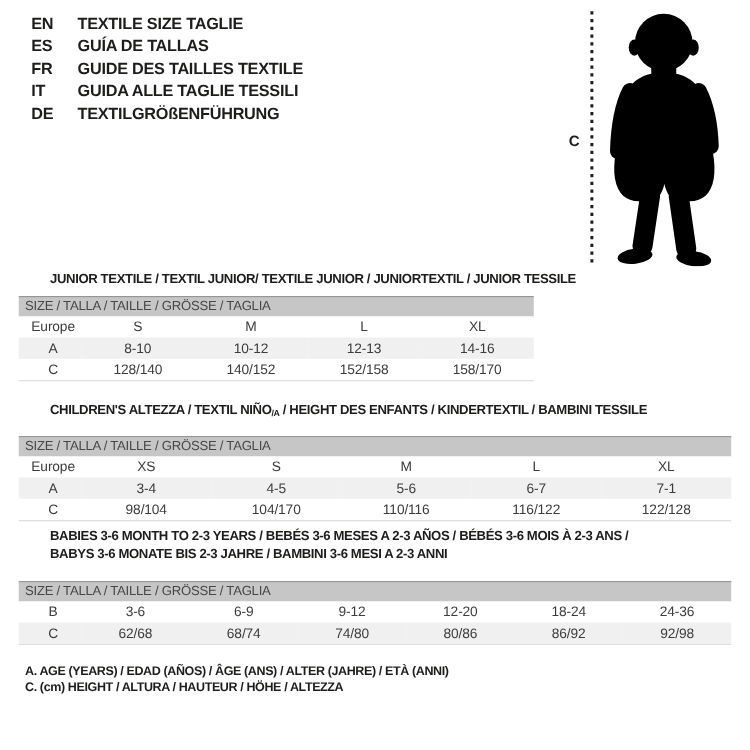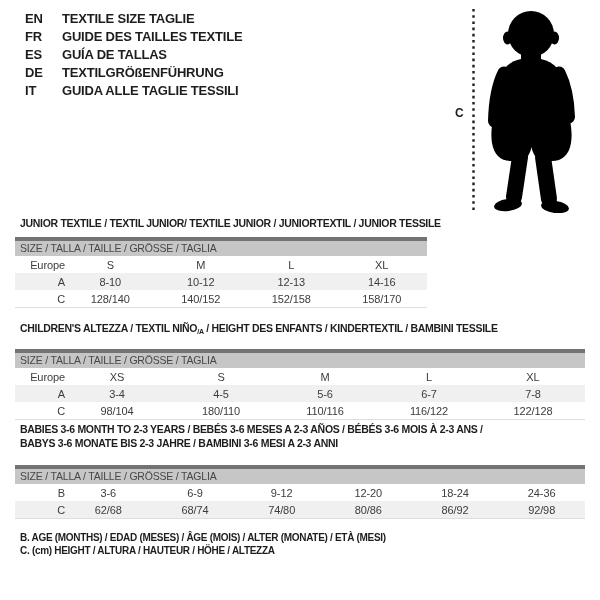--- a/index.html
+++ b/index.html
@@ -14,73 +14,73 @@
   .lang-row { display:flex; line-height:18px; font-size:13px; font-weight:bold; letter-spacing:-0.2px; }
   .lang-code { width:37px; flex:0 0 37px; }
 
   
   .figure { position:absolute; left:455px; top:6px; width:130px; height:210px; }
   .fig-label { position:absolute; left:0; top:100px; font-size:12px; font-weight:bold; }
   .dash-line { position:absolute; left:16px; top:2px; }
   .toddler-svg { position:absolute; left:30px; top:3px; }
 
   
-  .sec-title { position:absolute; font-size:10.5px; font-weight:bold; letter-spacing:-0.3px; white-space:nowrap; color:#1d1d1b; }
+  .sec-title { position:absolute; font-size:10.5px; font-weight:bold; letter-spacing:-0.3px; white-space:nowrap; color:#1d1d1b;margin-left:20px; }
   .sec-title-junior { left:20px; top:217px; }
   .sec-title-children { left:20px; top:322px; }
   .sec-title-babies { left:20px; top:422px; line-height:14px; }
   .title-sub { font-size:7px; vertical-align:-2px; letter-spacing:-0.3px; }
 
   
-  .table-block { position:absolute; border-top:4px solid #737373; border-bottom:1px solid #dedede; }
+  .table-block { position:absolute; border-top:1px solid #737373; border-bottom:1px solid #dedede; }
   .junior-block { left:15px; top:237px; width:412px; }
   .children-block { left:15px; top:349px; width:570px; }
   .babies-block { left:15px; top:465px; width:570px; }
   .size-bar {
     height:15px; line-height:15px; background:#c6c6c6; color:#474747;
     font-size:10.5px; letter-spacing:-0.2px; padding-left:5px;
   }
   table.size-table { width:100%; border-collapse:collapse; table-layout:fixed; }
   table.size-table td {
     height:17px; font-size:11px; color:#3c3c3c; text-align:center;
     vertical-align:middle; letter-spacing:-0.1px;
   }
-  table.size-table td.lbl { text-align:right; padding-left:5px; }
+  table.size-table td.lbl { text-align:center; padding-left:5px; }
   col.col-label { width:50px; }
   tr.row-shade td { background:#f0f0f0; }
 
   
   .legend { position:absolute; left:20px; top:531px; }
   .legend-line { font-size:10px; font-weight:bold; letter-spacing:-0.3px; line-height:13.2px; white-space:nowrap; }
 </style>
 </head>
 <body>
 
 <div class="canvas">
 
   <div class="lang-block">
     <div class="lang-row">
       <span class="lang-code">EN</span>
       <span class="lang-title">TEXTILE SIZE TAGLIE</span>
     </div>
     <div class="lang-row">
+      <span class="lang-code">ES</span>
+      <span class="lang-title">GUÍA DE TALLAS</span>
+    </div>
+    <div class="lang-row">
       <span class="lang-code">FR</span>
       <span class="lang-title">GUIDE DES TAILLES TEXTILE</span>
     </div>
     <div class="lang-row">
-      <span class="lang-code">ES</span>
-      <span class="lang-title">GUÍA DE TALLAS</span>
+      <span class="lang-code">IT</span>
+      <span class="lang-title">GUIDA ALLE TAGLIE TESSILI</span>
     </div>
     <div class="lang-row">
       <span class="lang-code">DE</span>
       <span class="lang-title">TEXTILGRÖßENFÜHRUNG</span>
-    </div>
-    <div class="lang-row">
-      <span class="lang-code">IT</span>
-      <span class="lang-title">GUIDA ALLE TAGLIE TESSILI</span>
     </div>
   </div>
 
   <div class="figure">
     <span class="fig-label">C</span>
     <svg class="dash-line" width="5" height="206" viewBox="0 0 5 206">
       <line x1="2.5" y1="1" x2="2.5" y2="205" stroke="#1f1f1f" stroke-width="2.4" stroke-dasharray="2.6 3.6"></line>
     </svg>
     <svg class="toddler-svg" width="94" height="204" viewBox="0 0 94 204">
       <g fill="#000000">
@@ -157,26 +157,26 @@
         <td>M</td>
         <td>L</td>
         <td>XL</td>
       </tr>
       <tr class="row-shade">
         <td class="lbl">A</td>
         <td>3-4</td>
         <td>4-5</td>
         <td>5-6</td>
         <td>6-7</td>
-        <td>7-8</td>
+        <td>7-1</td>
       </tr>
       <tr>
         <td class="lbl">C</td>
         <td>98/104</td>
-        <td>180/110</td>
+        <td>104/170</td>
         <td>110/116</td>
         <td>116/122</td>
         <td>122/128</td>
       </tr>
     </tbody>
       </table>
   </div>
 
   <h2 class="sec-title sec-title-babies">
     <span style="display:block">BABIES 3-6 MONTH TO 2-3 YEARS / BEBÉS 3-6 MESES A 2-3 AÑOS / BÉBÉS 3-6 MOIS À 2-3 ANS /</span>
@@ -211,17 +211,17 @@
         <td>74/80</td>
         <td>80/86</td>
         <td>86/92</td>
         <td>92/98</td>
       </tr>
     </tbody>
       </table>
   </div>
 
   <div class="legend">
-    <div class="legend-line">B. AGE (MONTHS) / EDAD (MESES) / ÂGE (MOIS) / ALTER (MONATE) / ETÀ (MESI)</div>
+    <div class="legend-line">A. AGE (YEARS) / EDAD (AÑOS) / ÂGE (ANS) / ALTER (JAHRE) / ETÀ (ANNI)</div>
     <div class="legend-line">C. (cm) HEIGHT / ALTURA / HAUTEUR / HÖHE / ALTEZZA</div>
   </div>
 
 </div>
 
 </body></html>

